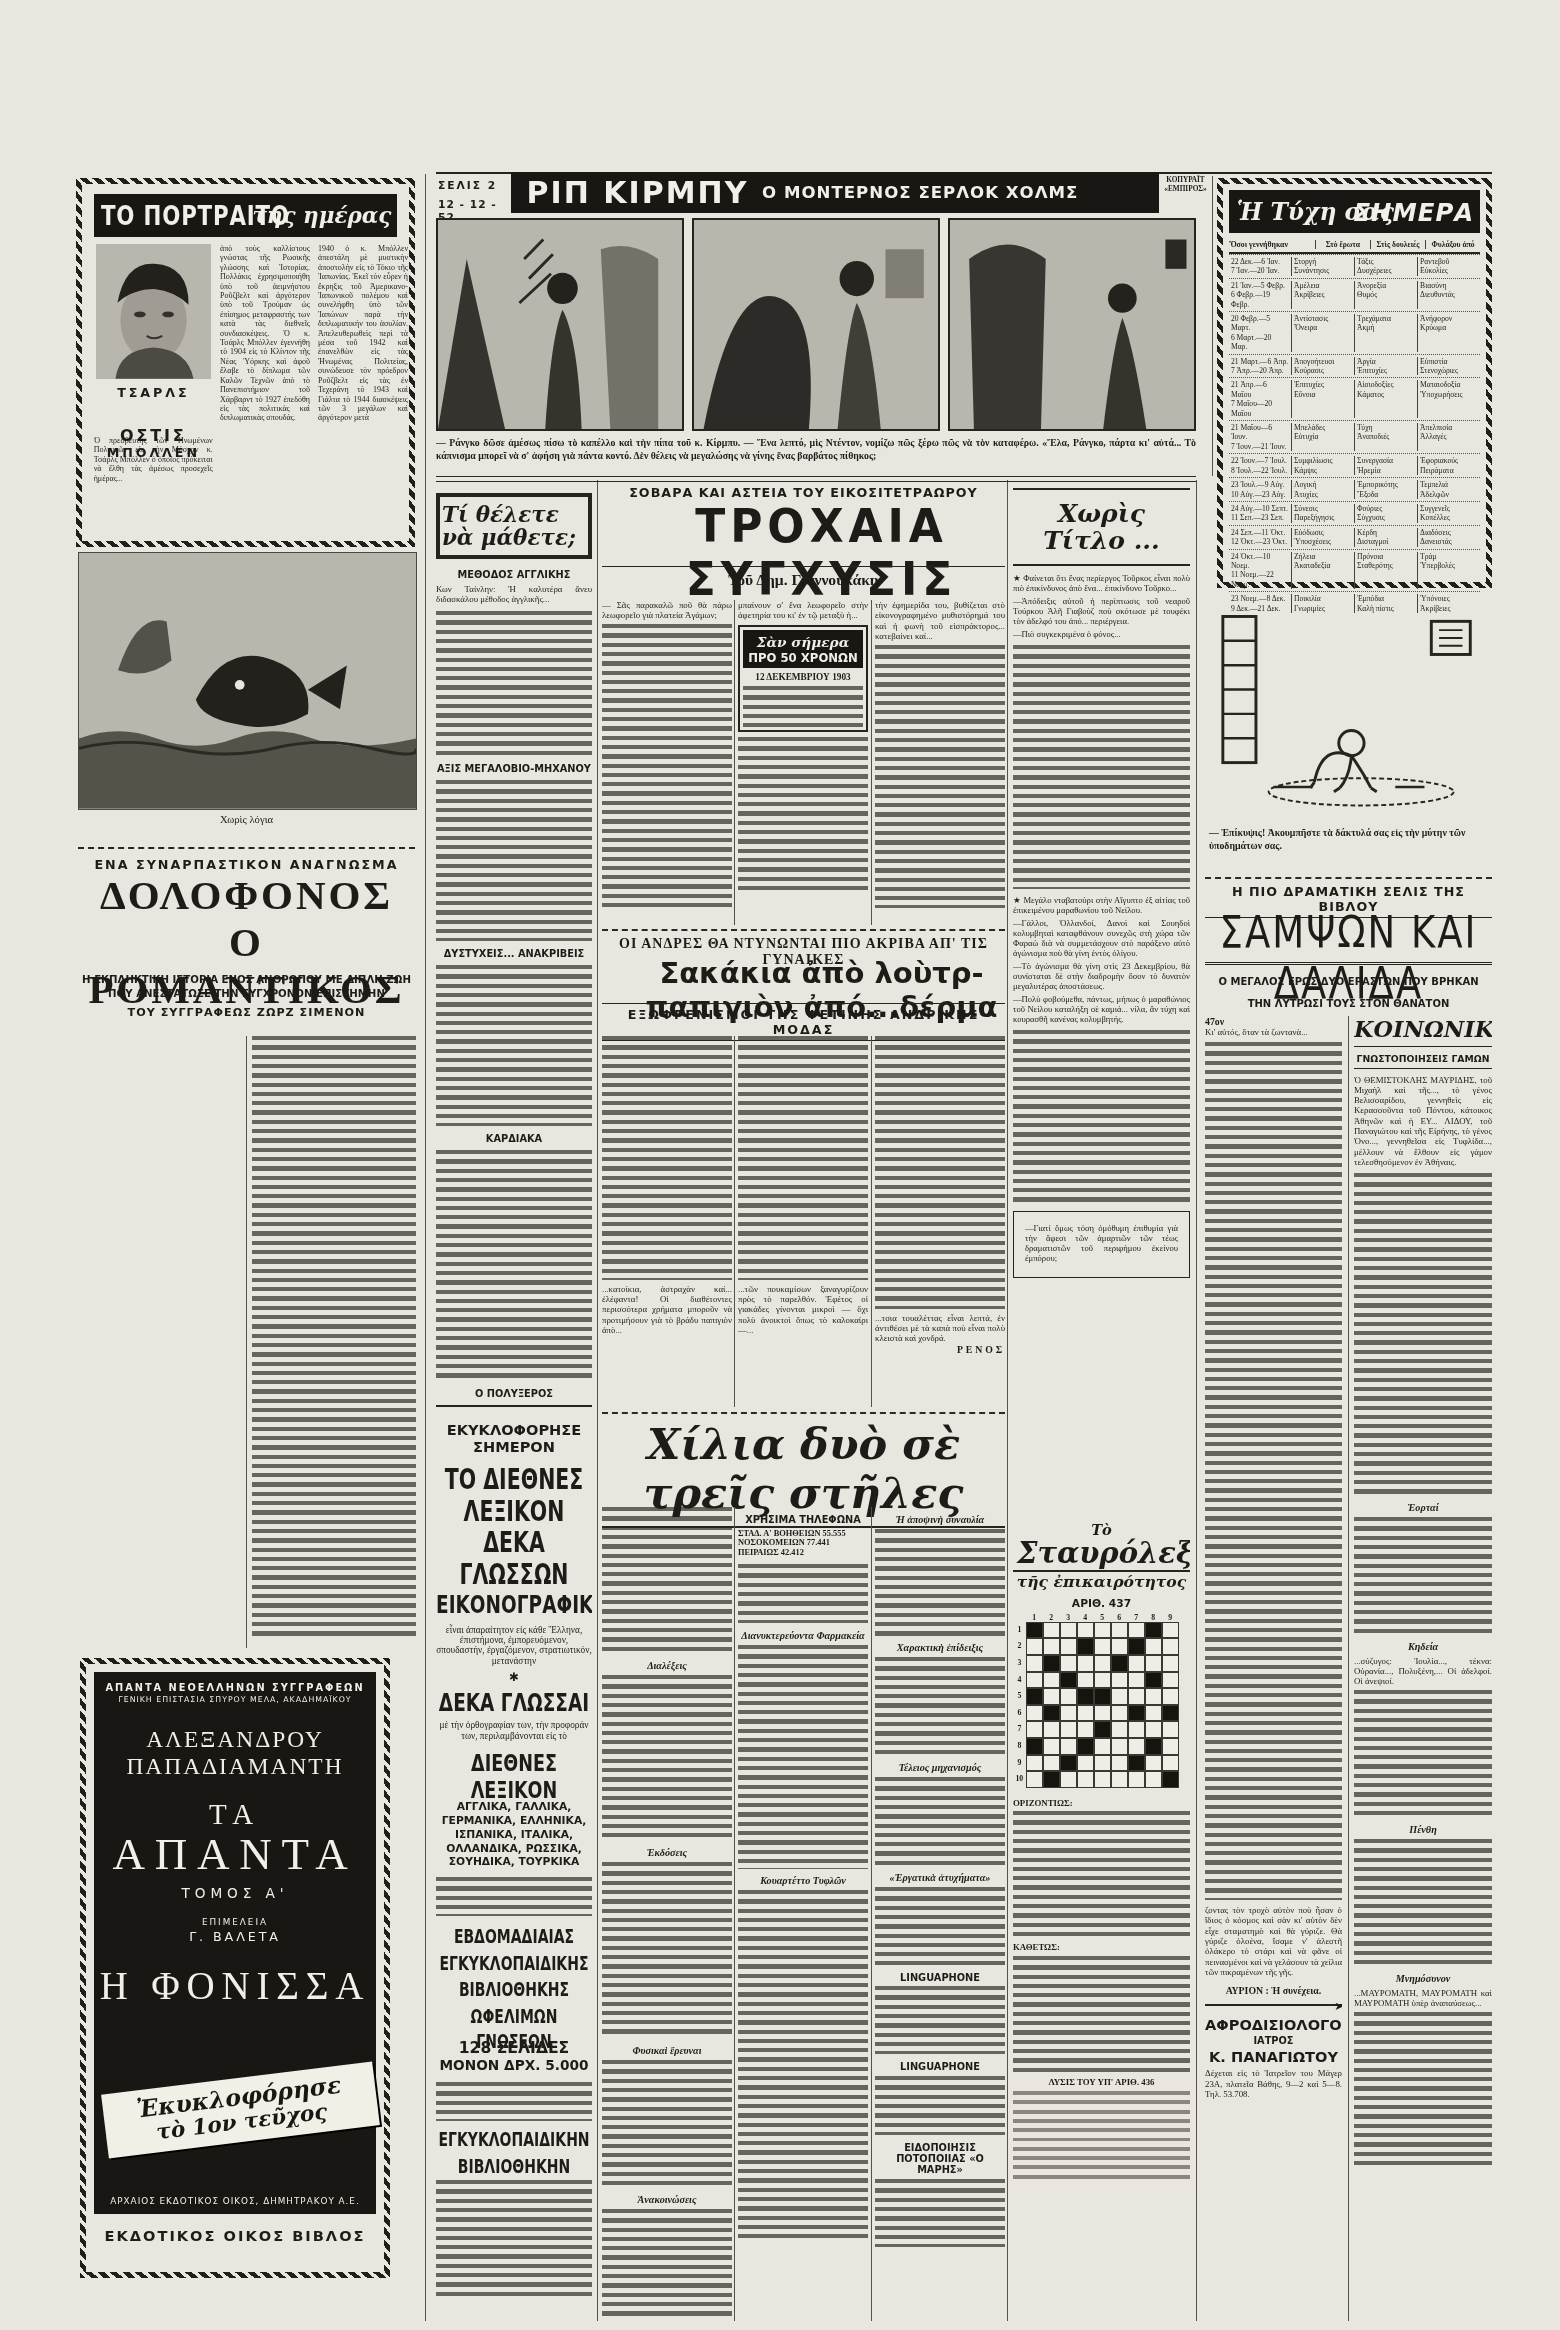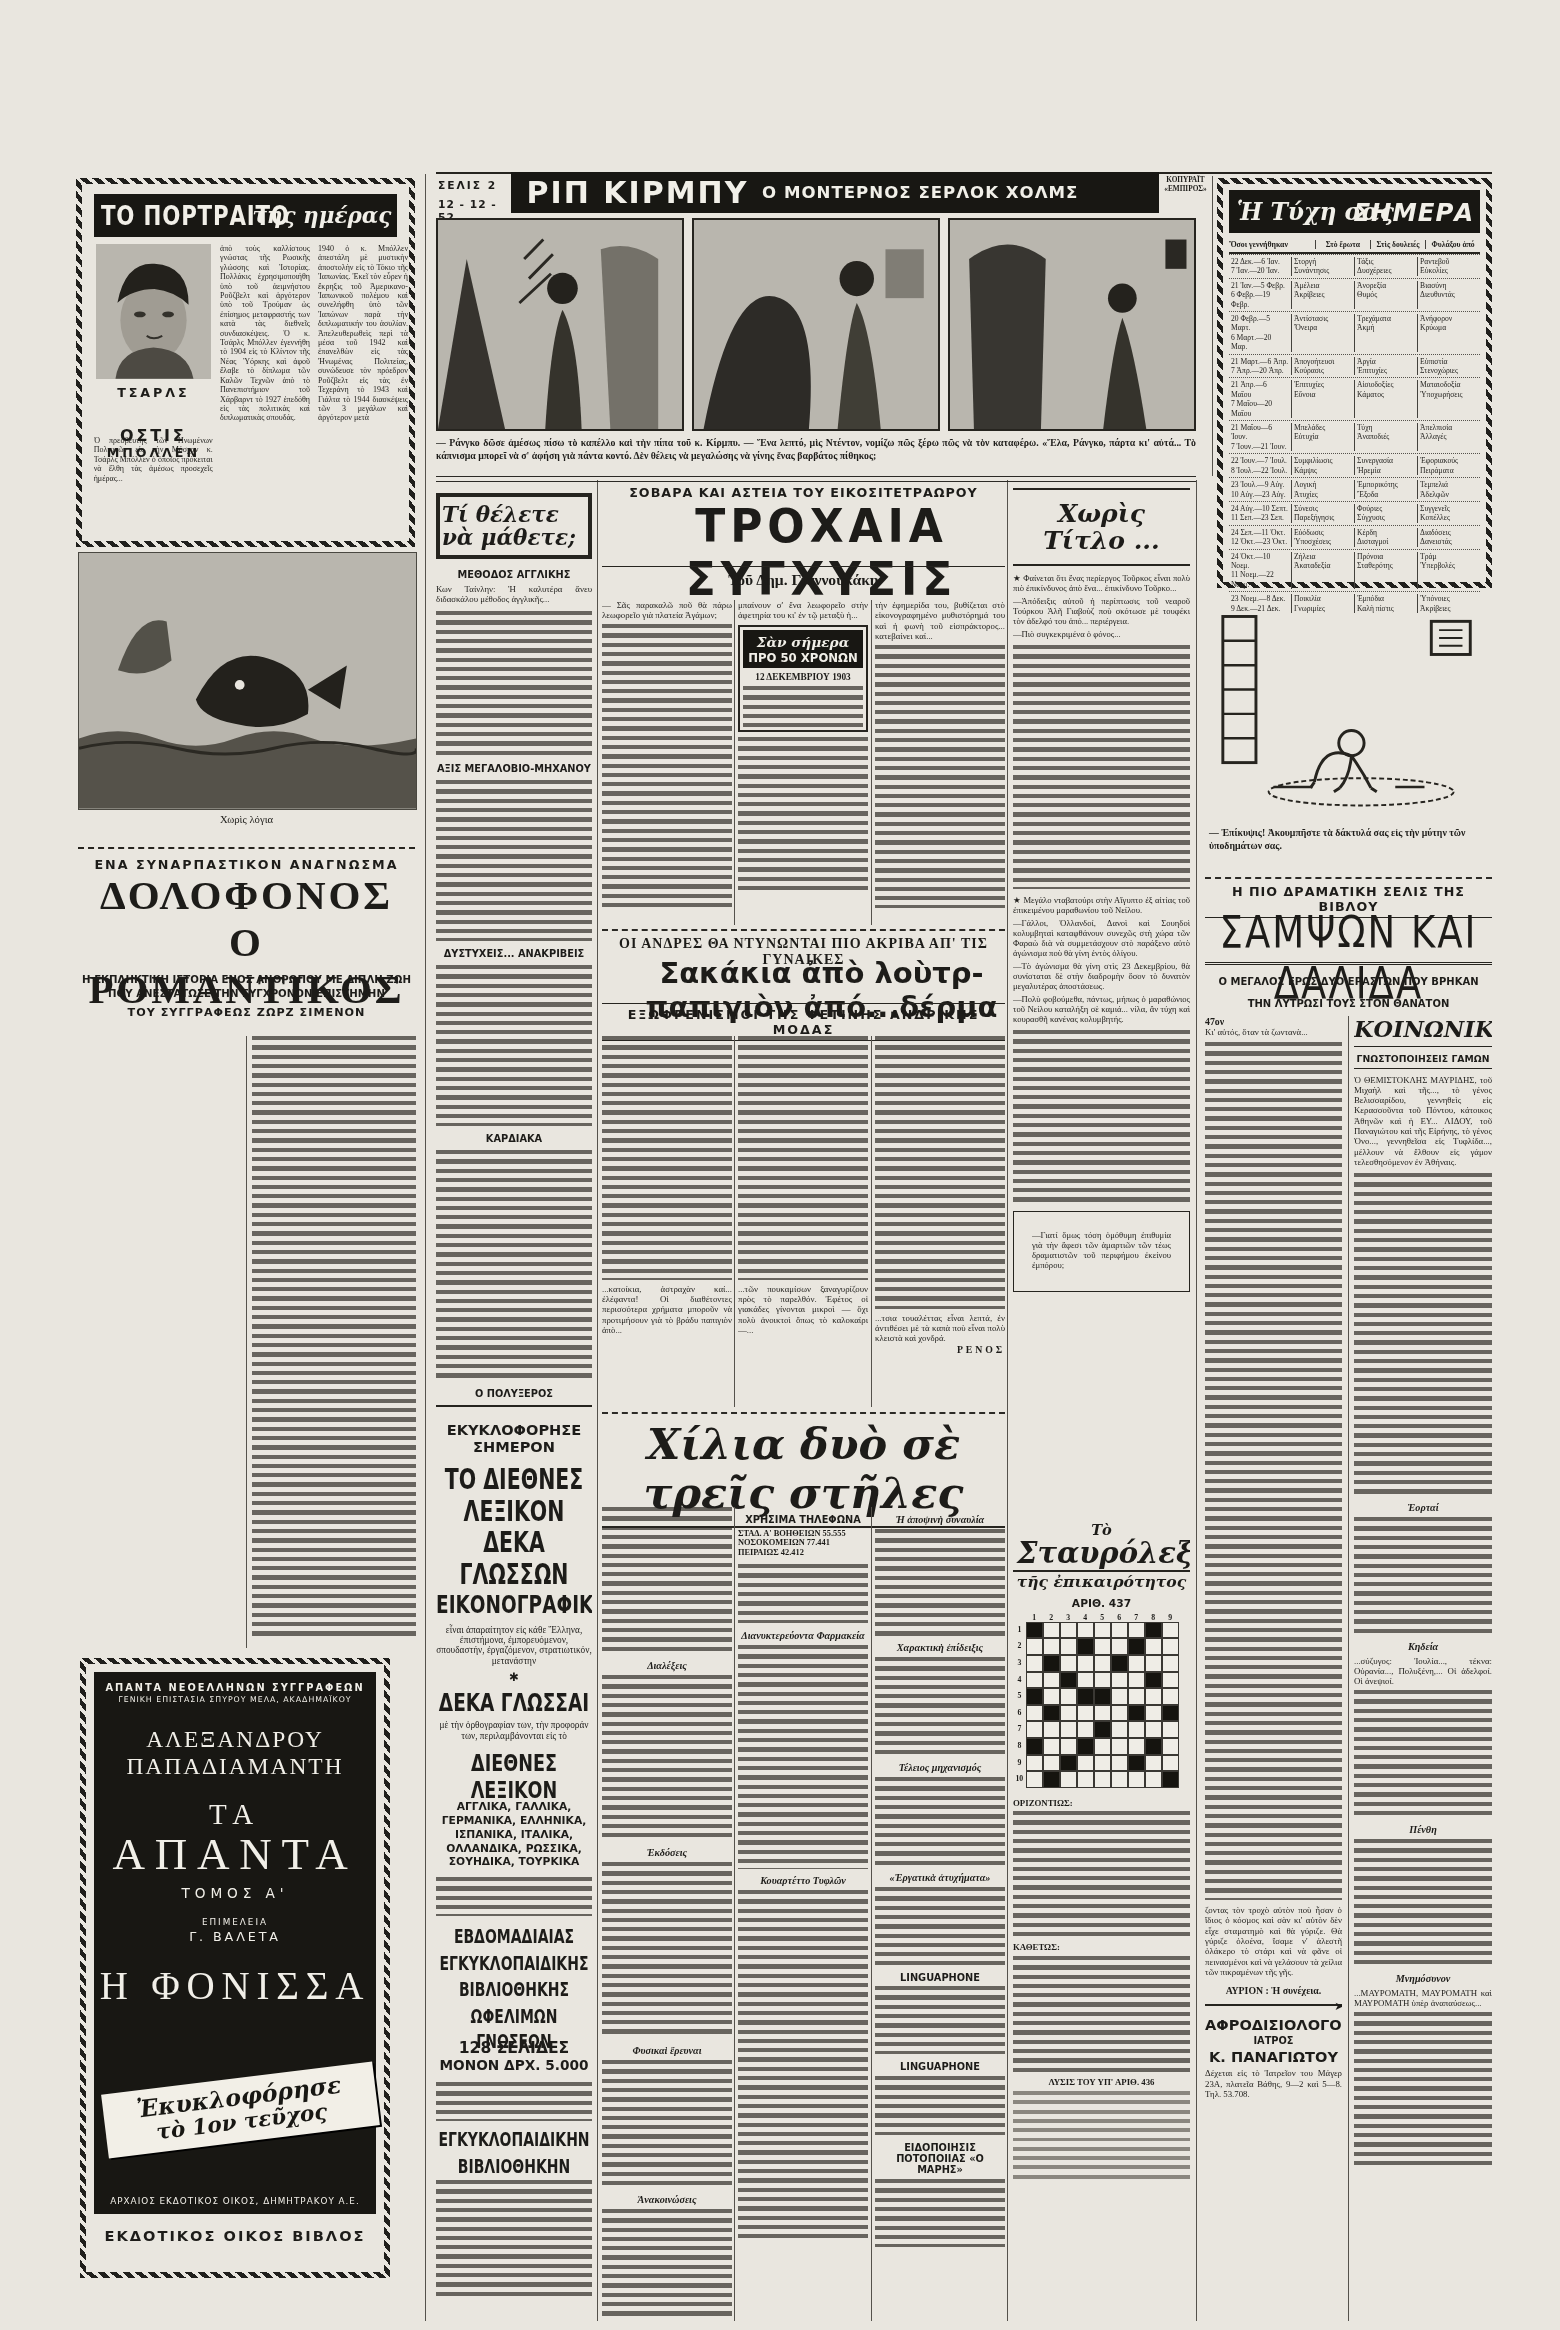--- a/index.html
+++ b/index.html
@@ -420,21 +420,21 @@
         <p class="xi">—Πιὸ συγκεκριμένα ὁ φόνος...</p>
       </div>
     <div class="gx" style="height:244px;margin:5.9px 0;"></div>
     <div>
         <p class="xi">★ Μεγάλο νταβατούρι στὴν Αἴγυπτο ἐξ αἰτίας τοῦ ἐπικειμένου μαραθωνίου τοῦ Νείλου.</p>
         <p class="xi">—Γάλλοι, Ὁλλανδοί, Δανοὶ καὶ Σουηδοὶ κολυμβηταὶ καταφθάνουν συνεχῶς στὴ χώρα τῶν Φαραὼ διὰ νὰ συμμετάσχουν στὸ παράξενο αὐτὸ ἀγώνισμα ποὺ θὰ γίνη ἐντὸς ὀλίγου.</p>
         <p class="xi">—Τὸ ἀγώνισμα θὰ γίνη στὶς 23 Δεκεμβρίου, θὰ συνίσταται δὲ στὴν διαδρομὴν ὅσον τὸ δυνατὸν μεγαλυτέρας ἀποστάσεως.</p>
         <p class="xi">—Πολὺ φοβούμεθα, πάντως, μήπως ὁ μαραθώνιος τοῦ Νείλου καταλήξη σὲ καμιά... νίλα, ἂν τύχη καὶ κουρασθῆ κανένας κολυμβητής.</p>
       </div>
     <div class="gx" style="height:176px;margin:5.9px 0;"></div>
-    <div style="border:1px solid #26241f;padding:18px;">
+    <div style="border:1px solid #26241f;padding:11px;">
       <div class="xi">—Γιατί ὅμως τόση ὁμόθυμη ἐπιθυμία γιὰ τὴν ἄφεσι τῶν ἁμαρτιῶν τῶν τέως δραματιστῶν τοῦ περιφήμου ἐκείνου ἐμπόρου;</div>
     </div>
   </div>
 
   <div class="abs" style="left:1013px;top:1521px;width:177px;height:800px;overflow:hidden;">
     <div class="c">
       <span class="script" style="font-size:14.6px;">Τὸ</span>
       <div class="script" style="font-size:29px;line-height:29px;border-bottom:2px solid #26241f;display:inline-block;padding:0 3.9px 2px;">Σταυρόλεξο</div>
       <div class="script" style="font-size:15.6px;">τῆς ἐπικαιρότητος</div>
     </div>

